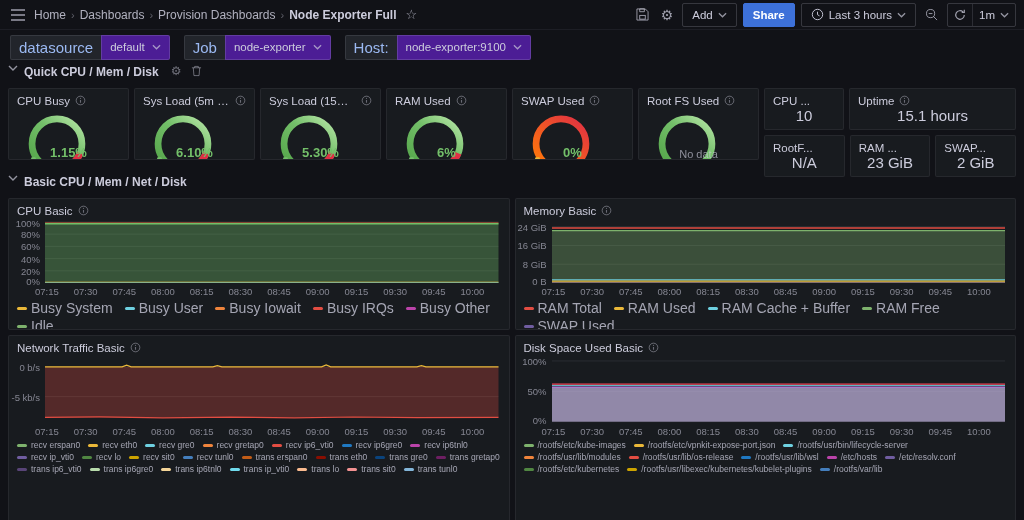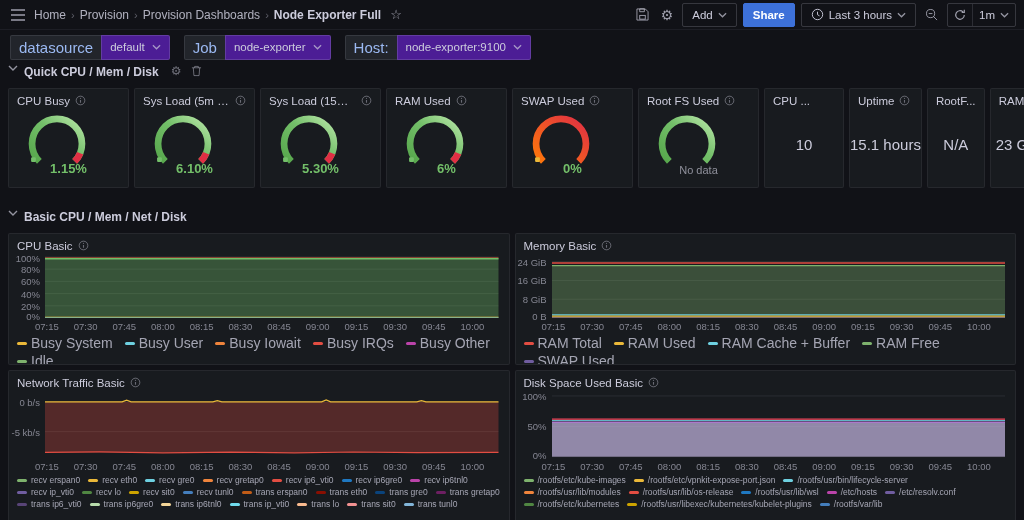--- a/index.html
+++ b/index.html
@@ -48,28 +48,28 @@
   .u-icon{font-size:12px;line-height:1}
 
   .panel{background:#181b1f;border:1px solid rgba(204,204,220,.08);border-radius:2px;
     display:flex;flex-direction:column;min-width:0;overflow:hidden}
   .panel-header{display:flex;align-items:center;gap:5px;padding:5px 8px 0;min-height:18px}
   .panel-title{font-size:11.5px;font-weight:500;color:#ccccdc;white-space:nowrap;
     overflow:hidden;text-overflow:ellipsis}
   .info-icon{width:11px;height:11px;color:rgba(204,204,220,.45);flex:none}
 
   
-  .gauges-row{display:flex;gap:5px;height:100px;margin-bottom:22px}
+  .gauges-row{display:flex;gap:5px;height:72px;margin-bottom:15px}
   .gauge-panel{flex:1}
   .gauge-body{position:relative;flex:1;display:flex;align-items:flex-start;justify-content:flex-start}
   .gauge-svg{width:96px;height:62px;margin-top:2px}
   .gauge-value{position:absolute;left:0;right:0;bottom:11px;text-align:center;
     font-size:13px;font-weight:700}
   .gauge-value.nodata{font-size:11px;font-weight:400;color:rgba(204,204,220,.65)}
-  .stats-col{width:252px;flex:none;display:flex;flex-direction:row;gap:5px}
+  .stats-col{width:252px;flex:none;display:flex;flex-direction:column;gap:5px}
   .stats-row{display:flex;gap:5px;flex:1}
   .stat-panel{flex:1}
   #stats-top .stat-panel:first-child{flex:0 0 80px}
   .stat-value{flex:1;display:flex;align-items:center;justify-content:center;
     font-size:15px;font-weight:500;color:#ccccdc;padding-bottom:5px;white-space:nowrap}
 
   
   .charts-grid{display:grid;grid-template-columns:1fr 1fr;gap:5px}
   .chart-panel{height:132px}
   .chart-panel.tall{height:232px}
@@ -97,21 +97,21 @@
 <header class="topnav">
   <div class="nav-left">
     <button class="icon-btn">
       <svg viewBox="0 0 14 12" width="14" height="12">
           <path d="M0 1h14M0 6h14M0 11h14" stroke="currentColor" stroke-width="1.4"></path>
         </svg>
     </button>
     <nav class="breadcrumbs" id="breadcrumbs">
         <span class="crumb ">Home</span>
         <span class="sep">›</span>
-        <span class="crumb ">Provision</span>
+        <span class="crumb ">Dashboards</span>
         <span class="sep">›</span>
         <span class="crumb ">Provision Dashboards</span>
         <span class="sep">›</span>
         <span class="crumb current">Node Exporter Full</span>
       </nav>
     <button class="icon-btn star">☆</button>
   </div>
   <div class="nav-right">
     <button class="icon-btn">
       <svg viewBox="0 0 14 14" width="13" height="13">

